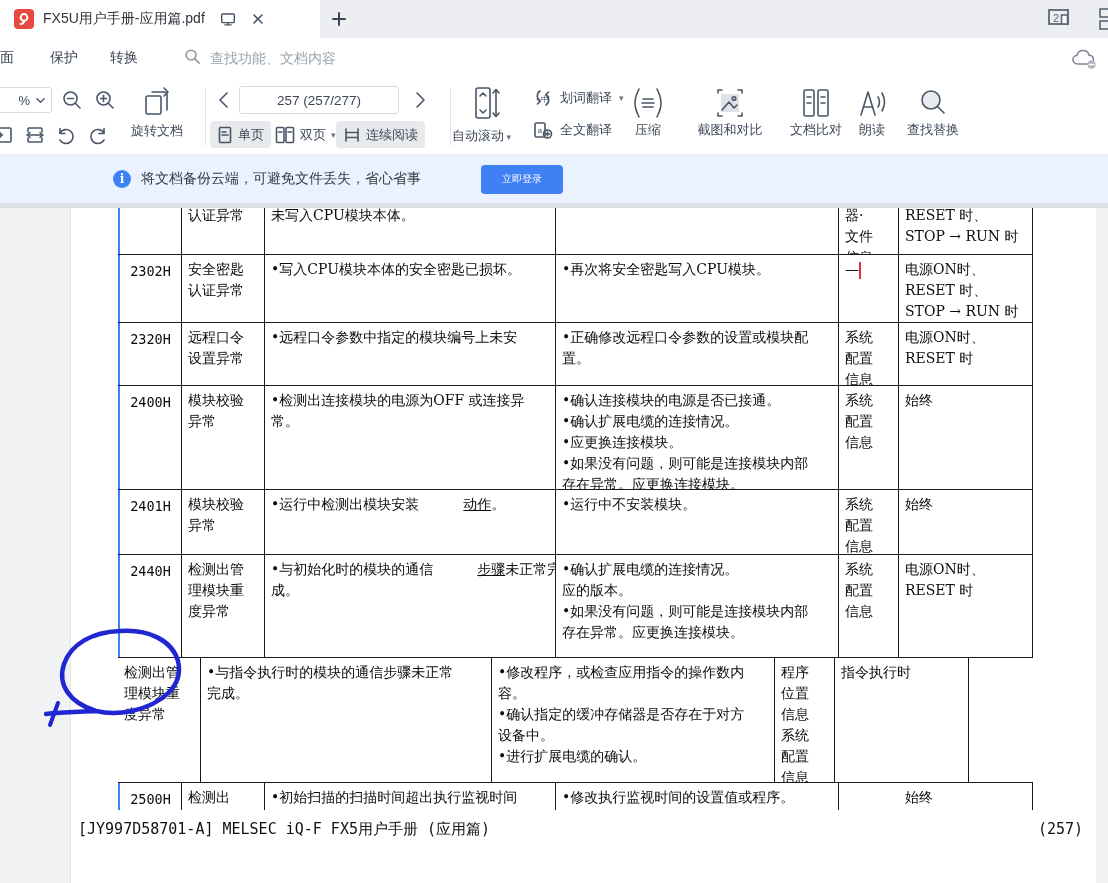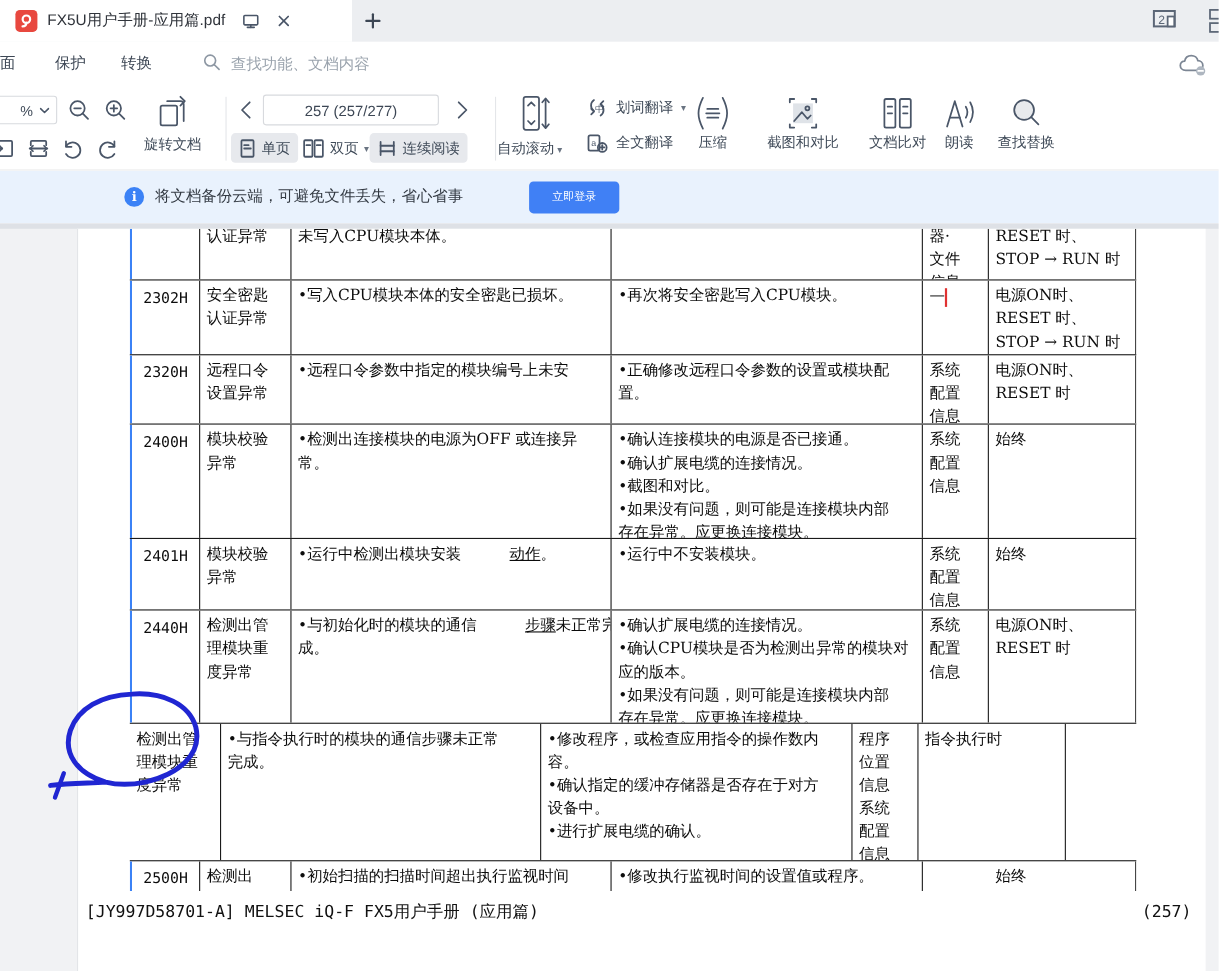--- a/index.html
+++ b/index.html
@@ -471,21 +471,21 @@
           <div class="tcell" style="width: 291px;">
             <div class="cellin">
               <div class="tline">•检测出连接模块的电源为OFF 或连接异</div>
               <div class="tline">常。</div>
             </div>
           </div>
           <div class="tcell" style="width: 283px;">
             <div class="cellin">
               <div class="tline">•确认连接模块的电源是否已接通。</div>
               <div class="tline">•确认扩展电缆的连接情况。</div>
-              <div class="tline">•截图和对比。</div>
+              <div class="tline">•应更换连接模块。</div>
               <div class="tline">•如果没有问题，则可能是连接模块内部</div>
               <div class="tline">存在异常。应更换连接模块。</div>
             </div>
           </div>
           <div class="tcell" style="width: 60px;">
             <div class="cellin">
               <div class="tline">系统</div>
               <div class="tline">配置</div>
               <div class="tline">信息</div>
             </div>
@@ -546,21 +546,20 @@
           </div>
           <div class="tcell" style="width: 291px;">
             <div class="cellin">
               <div class="tline"><span>•与初始化时的模块的通信</span><span class="useg">步骤</span><span>未正常完</span></div>
               <div class="tline">成。</div>
             </div>
           </div>
           <div class="tcell" style="width: 283px;">
             <div class="cellin">
               <div class="tline">•确认扩展电缆的连接情况。</div>
-              <div class="tline">•确认CPU模块是否为检测出异常的模块对</div>
               <div class="tline">应的版本。</div>
               <div class="tline">•如果没有问题，则可能是连接模块内部</div>
               <div class="tline">存在异常。应更换连接模块。</div>
             </div>
           </div>
           <div class="tcell" style="width: 60px;">
             <div class="cellin">
               <div class="tline">系统</div>
               <div class="tline">配置</div>
               <div class="tline">信息</div>

